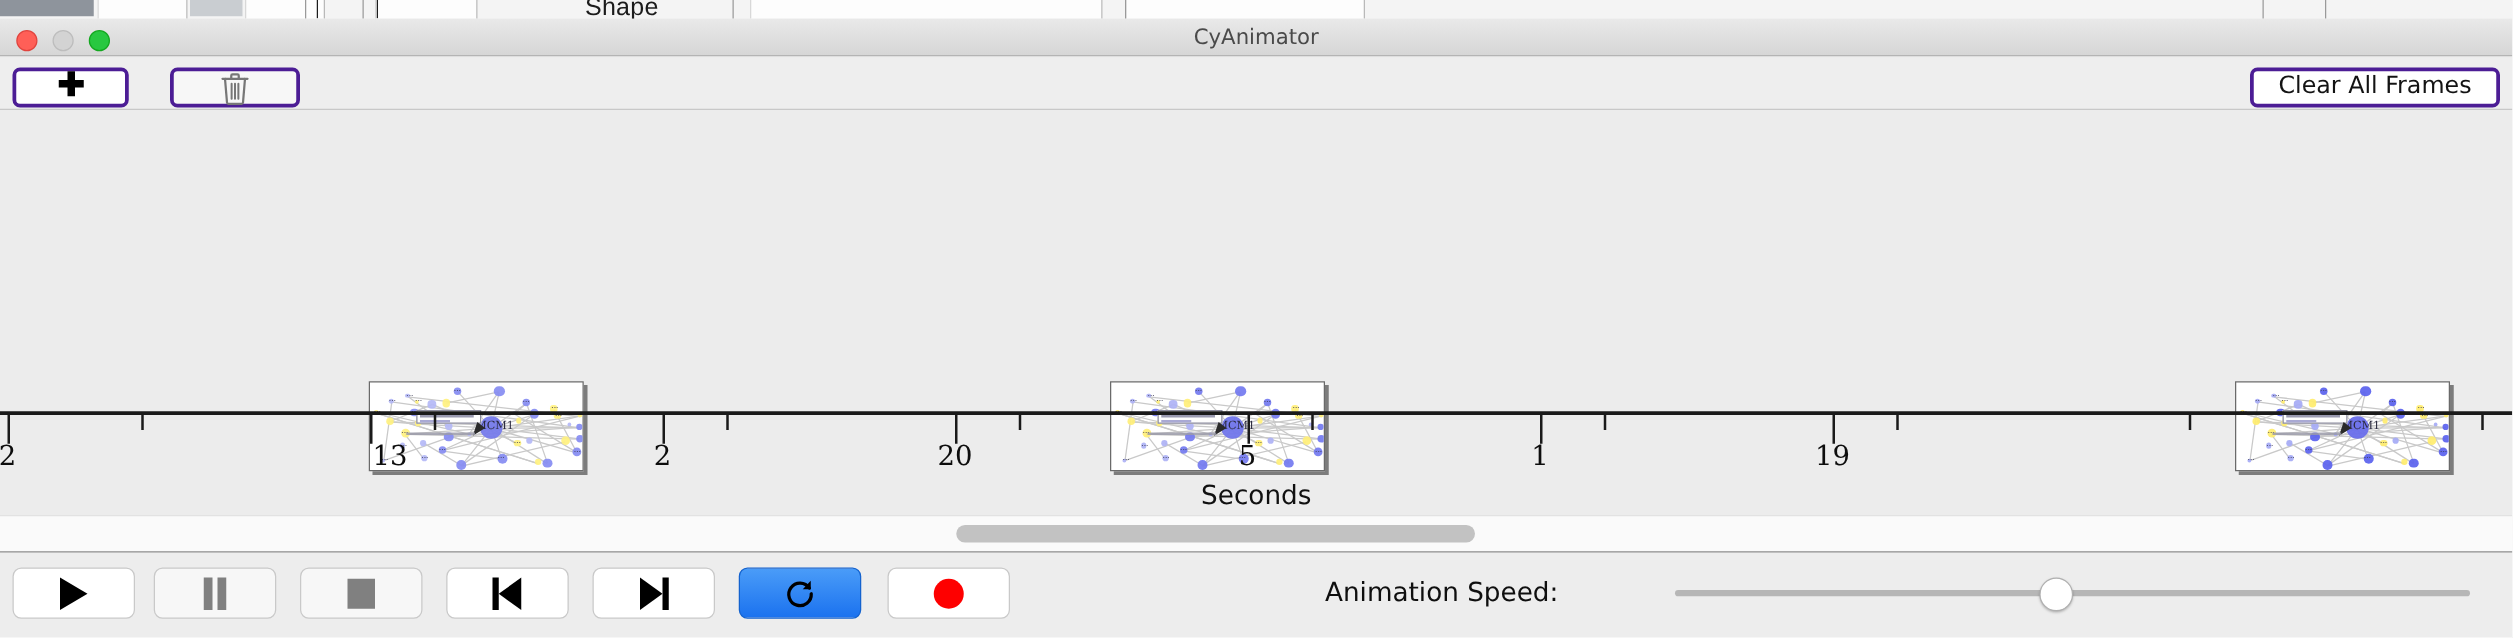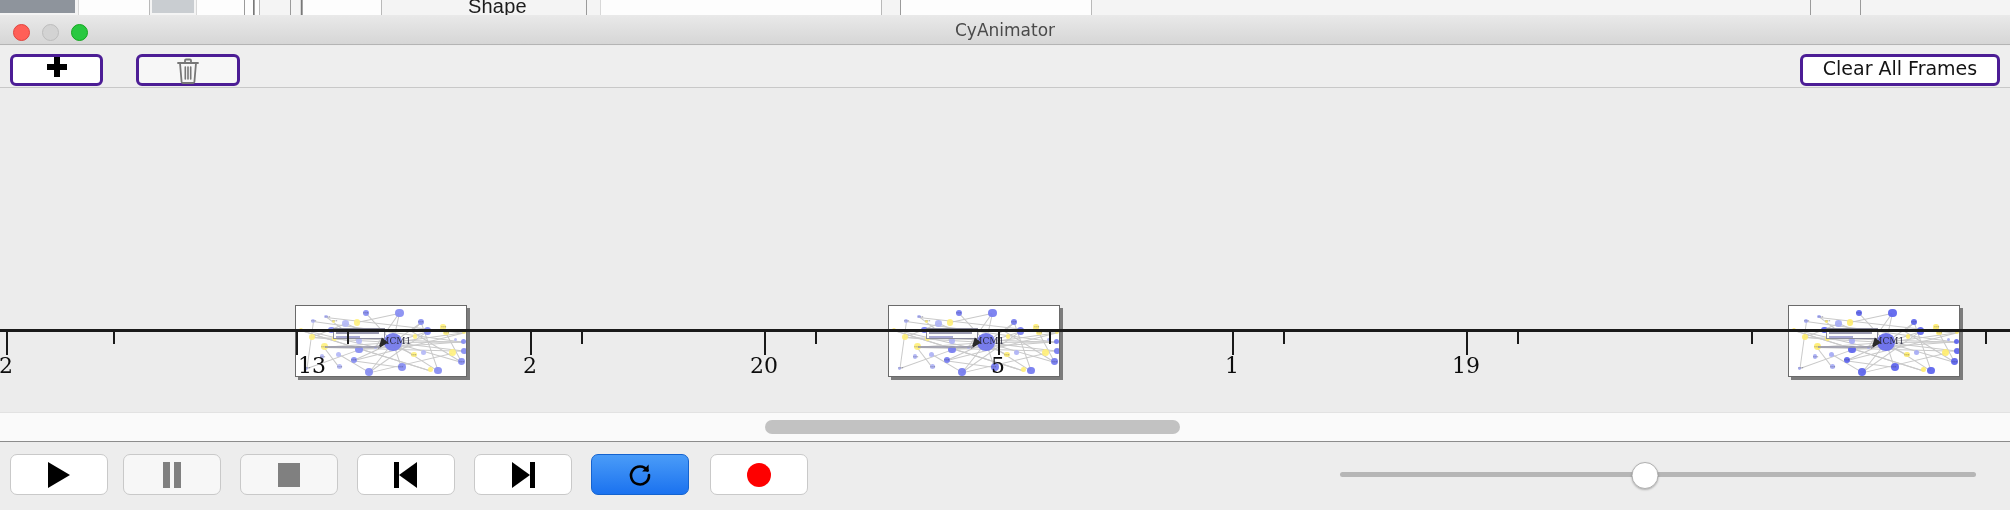--- a/index.html
+++ b/index.html
@@ -787,20 +787,21 @@
           <div class="tick minor" style="left: 113px;"></div>
           <div class="tick minor" style="left: 347px;"></div>
           <div class="tick minor" style="left: 581px;"></div>
           <div class="tick minor" style="left: 815px;"></div>
           <div class="tick minor" style="left: 1049px;"></div>
           <div class="tick minor" style="left: 1283px;"></div>
           <div class="tick minor" style="left: 1517px;"></div>
           <div class="tick minor" style="left: 1751px;"></div>
           <div class="tick minor" style="left: 1985px;"></div>
         </div>
+      <div class="axis-title">Seconds</div>
     </div>
   </div>
 
   <div class="hscroll-track">
     <div class="hscroll-thumb" id="hscroll-thumb" style="left: 765px; width: 415px;"></div>
   </div>
 
   <div class="controls">
     <div id="ctl-layer">
         <div class="ctl-btn" style="left: 10px; width: 98px;">
@@ -822,20 +823,21 @@
           <svg width="28" height="28" viewBox="0 0 28 28">
             <path d="M21.5 9.5 A9 9 0 1 0 23 14" fill="none" stroke="#000" stroke-width="2.6" stroke-linecap="round"></path>
             <path d="M22.6 3.6 L22.6 10.4 L16.2 10.4 Z" fill="#000"></path>
           </svg>
         </div>
         <div class="ctl-btn" style="left: 710px; width: 98px;">
           <span class="ico-record"></span>
         </div>
       </div>
 
+    <div class="speed-label">Animation Speed:</div>
 
     <div class="slider">
       <div class="slider-track"></div>
       <div class="slider-thumb" id="speed-thumb" style="left: 305px;"></div>
     </div>
   </div>
 
 </div>
 
 </body></html>

